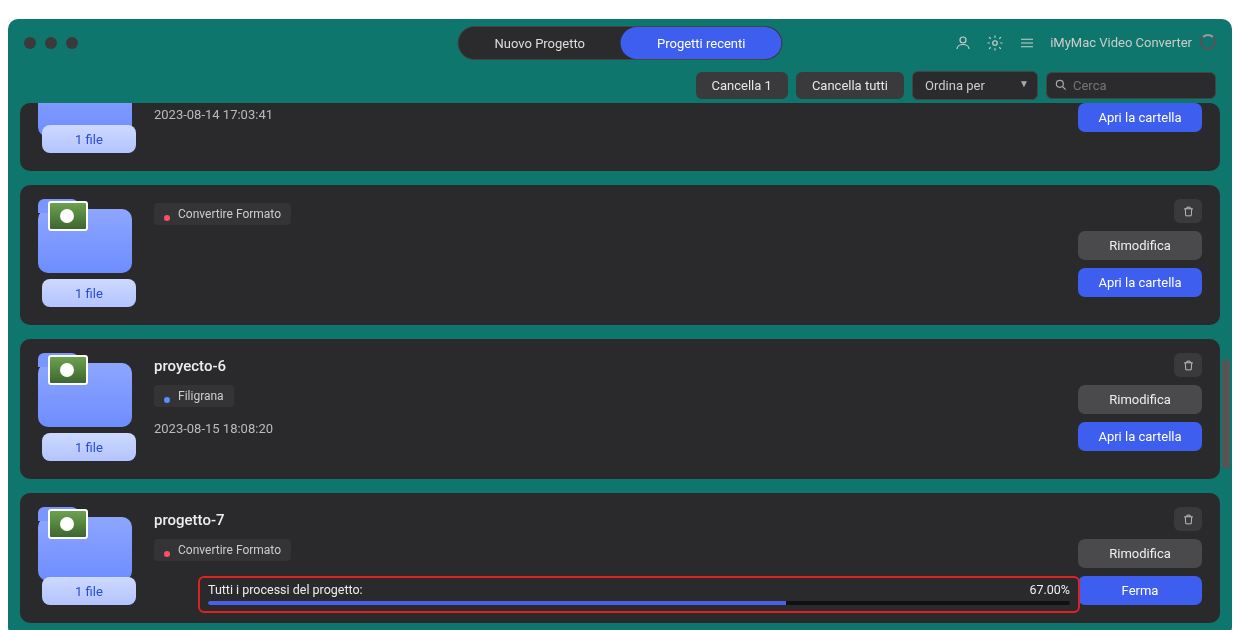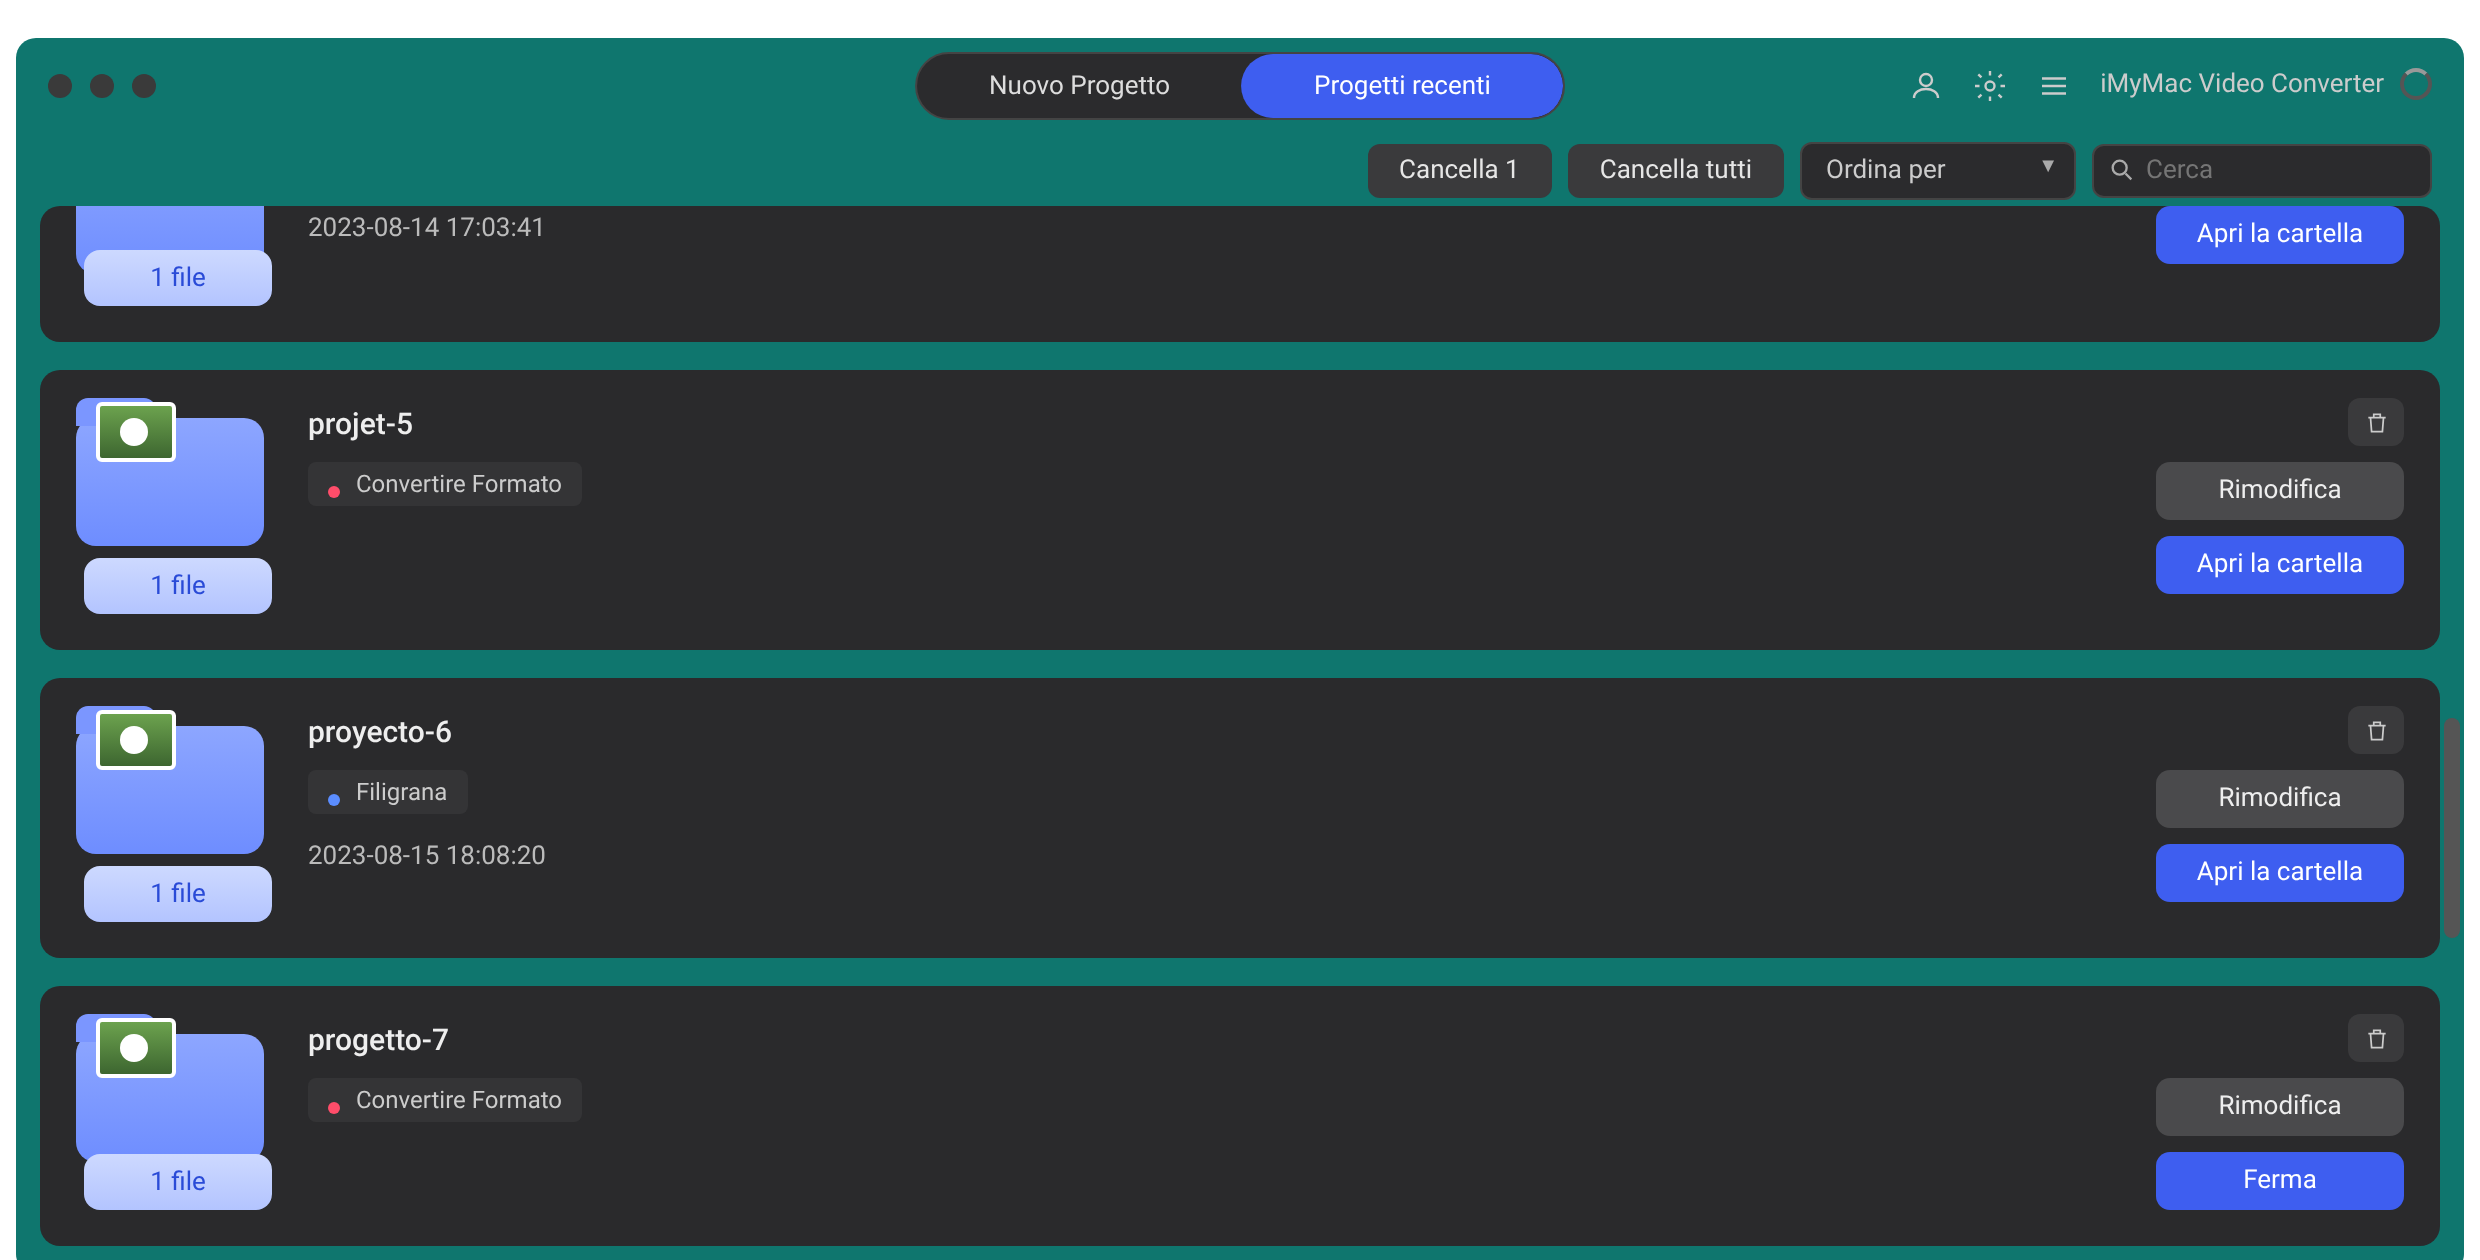--- a/index.html
+++ b/index.html
@@ -13,21 +13,21 @@
   .tab-btn { padding: 0 36px; display: flex; align-items: center; font-size: 13px; color: #ddd; cursor: pointer; }
   .tab-btn.active { background: #3e5ef0; color: #fff; border-radius: 22px; }
   .tb-right { margin-left: auto; display: flex; align-items: flex-start; gap: 14px; font-size: 13px; color: #ccc; }
   .icon-btn { width: 18px; height: 18px; display: inline-flex; align-items: center; justify-content: center; }
   .icon-btn svg { width: 18px; height: 18px; stroke: #ccc; fill: none; stroke-width: 1.6; }
   .app-name { display: flex; align-items: center; gap: 8px; }
   .spinner { width: 16px; height: 16px; border-radius: 50%; border: 2px solid #555; border-top-color: #999; }
 
   .toolbar { height: 36px; display: flex; align-items: center; justify-content: flex-end; gap: 8px; padding: 0 16px; }
   .tb-btn { background: #3a3a3c; color: #e6e6e6; font-size: 13px; padding: 6px 16px; border-radius: 6px; border: none; cursor: pointer; }
-  .sort-dd { background: #2b2b2d; color: #ccc; font-size: 13px; padding: 6px 30px 6px 12px; border-radius: 6px; border: 1px solid #444; cursor: pointer; position: relative; width: 138px; }
+  .sort-dd { background: #2b2b2d; color: #ccc; font-size: 13px; padding: 6px 30px 6px 12px; border-radius: 6px; border: 1px solid #444; cursor: pointer; position: relative; width: 126px; }
   .sort-dd::after { content:"▼"; position:absolute; right:8px; top:6px; font-size:10px; color:#aaa;}
   .search-wrap { position: relative; width: 170px; }
   .search-wrap svg { position: absolute; left: 8px; top: 6px; width: 14px; height: 14px; stroke: #aaa; fill: none; stroke-width: 2; }
   .search-in { width: 100%; background: #2b2b2d; border: 1px solid #444; border-radius: 6px; color: #eee; font-size: 13px; padding: 5px 24px 5px 26px; }
 
   .list { position: absolute; top: 84px; left: 0; right: 0; bottom: 0; overflow-y: auto; padding: 0 12px 12px 12px; }
   .scrollbar { position: absolute; right: 2px; top: 340px; width: 8px; height: 110px; background: #555; border-radius: 4px; }
 
   .card { background: #2a2a2c; border-radius: 10px; margin-bottom: 14px; padding: 14px 18px 18px 18px; display: flex; gap: 22px; position: relative; min-height: 140px; }
   .card.first { margin-top: 0; min-height: 68px; padding-top:0;}
@@ -127,21 +127,20 @@
     </div>
 
     <div class="card">
       <div class="folder offset">
         <div class="folder-back">
             <div class="thumb"></div>
           </div>
         <div class="folder-front">1 file</div>
       </div>
       <div class="info">
-        <div class="pname">projet-5</div>
         <div class="tag">
             <span class="tag-dot"></span>
             <span>Convertire Formato</span>
           </div>
       </div>
       <div class="actions">
         <div class="del-btn">
             <svg viewBox="0 0 24 24">
               <path d="M4 7h16M9 7V4h6v3M6 7l1 13h10l1-13"></path>
             </svg>
@@ -194,18 +193,27 @@
       <div class="actions">
         <div class="del-btn">
             <svg viewBox="0 0 24 24">
               <path d="M4 7h16M9 7V4h6v3M6 7l1 13h10l1-13"></path>
             </svg>
           </div>
         <button class="a-btn grey">Rimodifica</button>
         <button class="a-btn blue">Ferma</button>
       </div>
 
+      <div class="progress-row">
+        <div class="progress-head">
+          <span>Tutti i processi del progetto:</span>
+          <span>67.00%</span>
+        </div>
+        <div class="progress-track">
+          <div class="progress-fill" id="pfill" style="width: 67%;"></div>
+        </div>
+      </div>
     </div>
 
   </div>
 
   <div class="scrollbar"></div>
 </div>
 
 </body></html>

